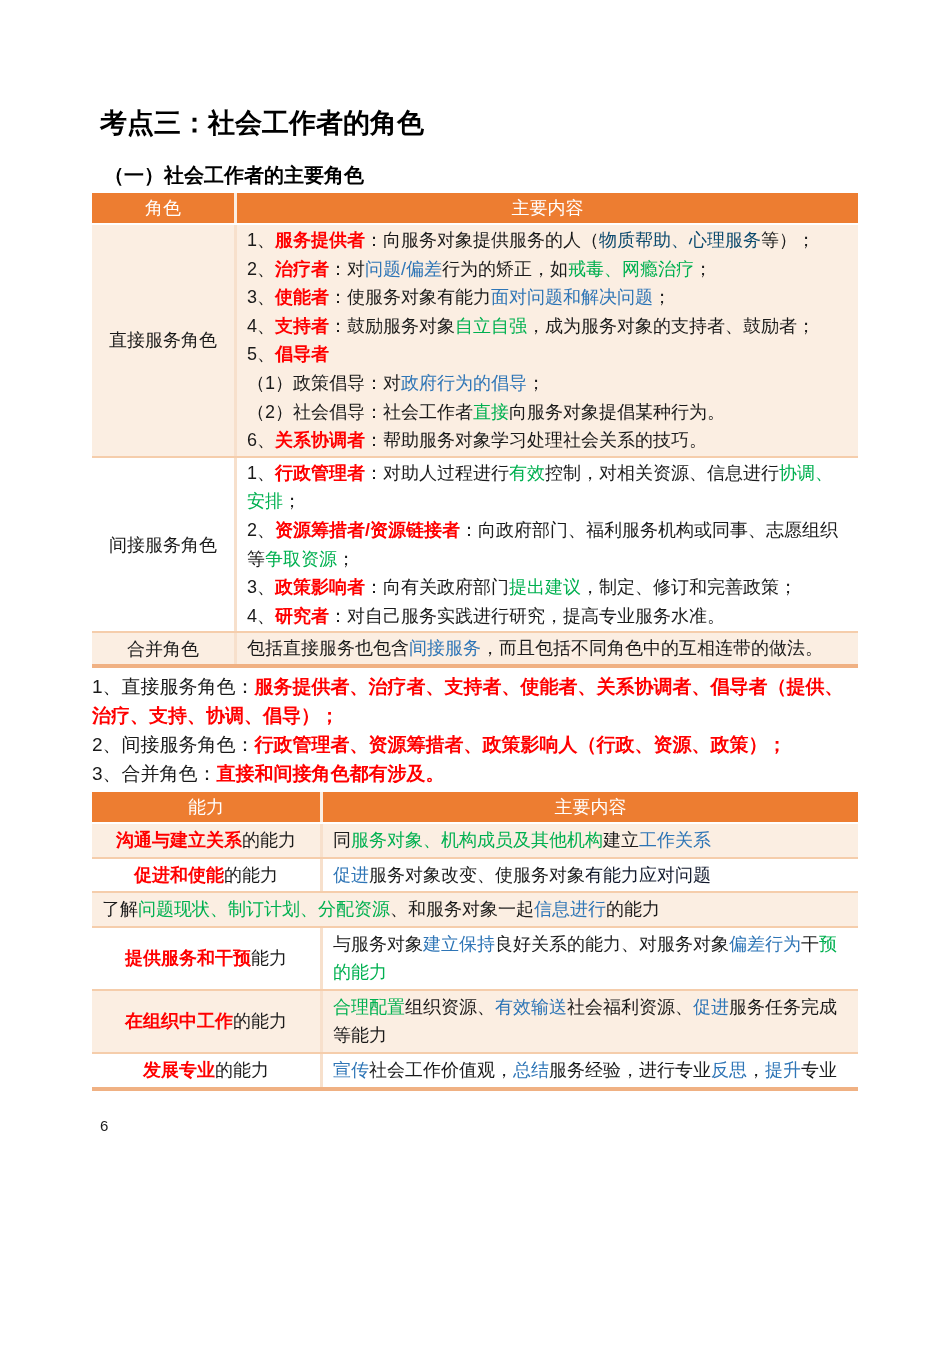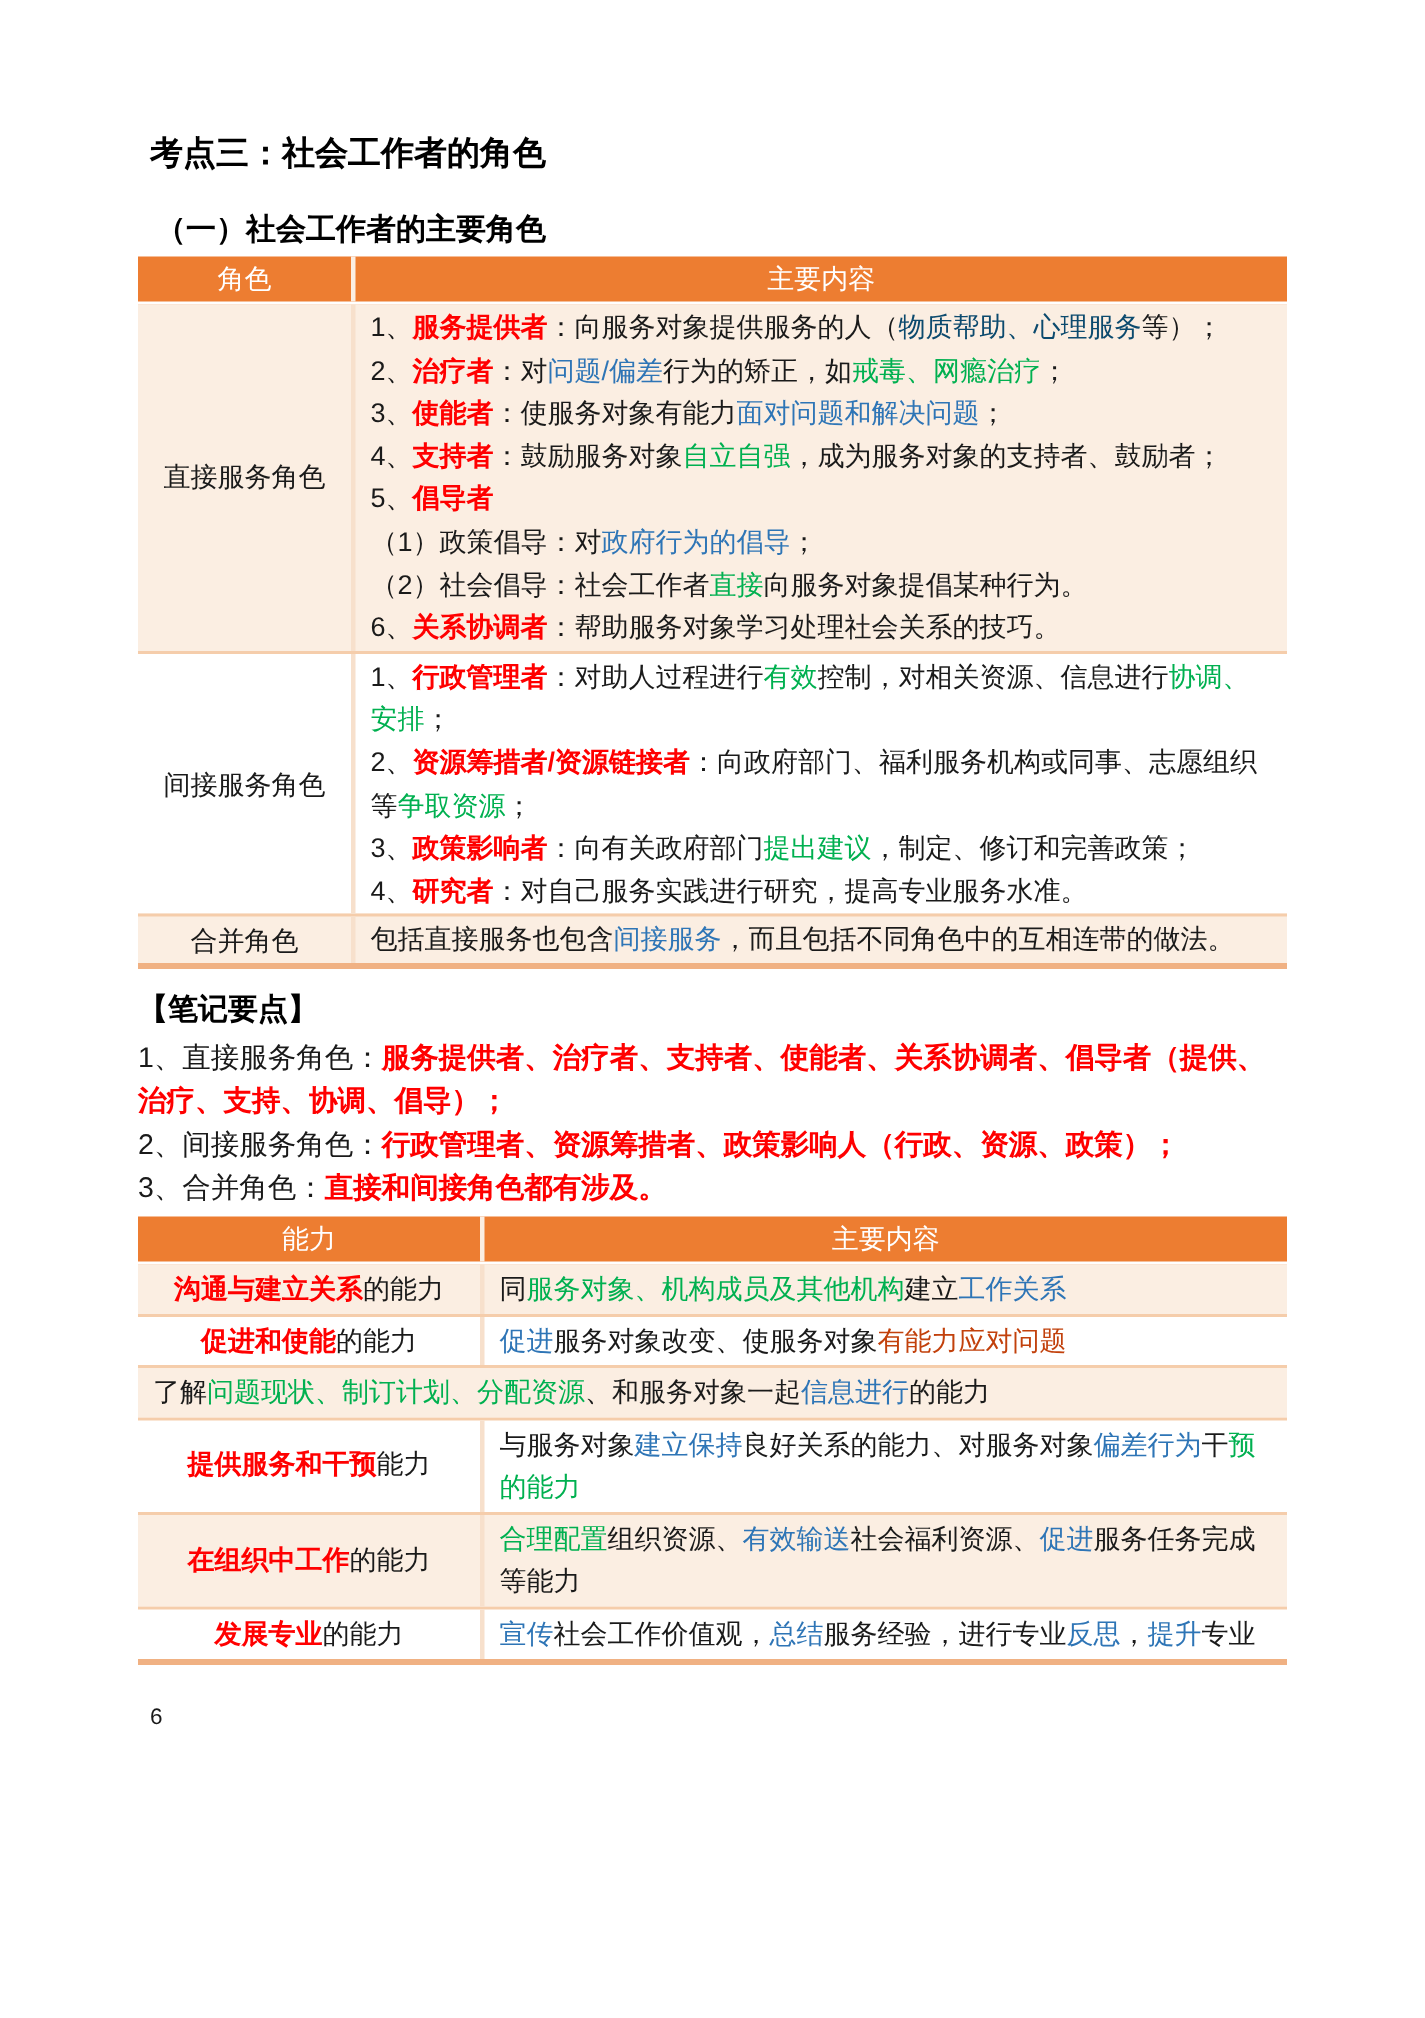--- a/index.html
+++ b/index.html
@@ -4,22 +4,22 @@
 <style>
   html,body{margin:0;padding:0;}
   body{
     width:950px;height:1345px;background:#ffffff;
     font-family:"Liberation Sans","DejaVu Sans",sans-serif;
     color:#1a1a1a;-webkit-font-smoothing:antialiased;
   }
   .page{position:relative;width:950px;height:1345px;overflow:hidden;background:#fff;}
   .content{width:766px;margin-left:92px;}
   .title{
-    margin:0;padding:88px 0 0 8px;
-    font-size:22px;font-weight:bold;line-height:27px;color:#000;
+    margin:0;padding:110px 0 0 8px;
+    font-size:27px;font-weight:bold;line-height:27px;color:#000;
   }
   .subtitle{
     margin:25px 0 0 0;padding-left:12px;
     font-size:20px;font-weight:bold;line-height:27px;color:#000;
     font-family:"Liberation Serif","DejaVu Serif",serif;
   }
   .tbl{margin-top:4px;border-bottom:4px solid #F0B183;}
   .thead{display:flex;height:30px;background:#ED7D31;border-bottom:2px solid #ffffff;}
   .th{color:#ffffff;font-size:18px;display:flex;align-items:center;justify-content:center;}
   .th-left1{width:142px;border-right:3px solid #FBEEE2;}
@@ -94,21 +94,20 @@
           </div>
           <div class="row cream">
             <div class="role-cell">合并角色</div>
             <div class="content-cell1">
               <div class="t1-line"><span>包括直接服务也包含</span><span style="color: rgb(46, 117, 182);">间接服务</span><span>，而且包括不同角色中的互相连带的做法。</span></div>
             </div>
           </div>
         </div>
     </div>
 
-    <h2 class="notes-heading">【笔记要点】</h2>
     <div id="notes-body" class="notes-block">
         <p class="note-line"><span>1、直接服务角色：</span><span style="color: rgb(255, 0, 0); font-weight: bold;">服务提供者、治疗者、支持者、使能者、关系协调者、倡导者（提供、治疗、支持、协调、倡导）；</span></p>
         <p class="note-line"><span>2、间接服务角色：</span><span style="color: rgb(255, 0, 0); font-weight: bold;">行政管理者、资源筹措者、政策影响人（行政、资源、政策）；</span></p>
         <p class="note-line"><span>3、合并角色：</span><span style="color: rgb(255, 0, 0); font-weight: bold;">直接和间接角色都有涉及。</span></p>
       </div>
 
 
     <div class="tbl">
       <div class="thead">
         <div class="th th-left2">能力</div>
@@ -121,21 +120,21 @@
             </div>
             <div class="content-cell2">
               <div class="flow t1-line"><span>同</span><span style="color: rgb(0, 176, 80);">服务对象、机构成员及其他机构</span><span>建立</span><span style="color: rgb(46, 117, 182);">工作关系</span></div>
             </div>
           </div>
           <div class="row white">
             <div class="ability-cell">
               <div><span style="color: rgb(255, 0, 0); font-weight: bold;">促进和使能</span><span>的能力</span></div>
             </div>
             <div class="content-cell2">
-              <div class="flow t1-line"><span style="color: rgb(46, 117, 182);">促进</span><span>服务对象改变、使服务对象</span><span style="color: #c2410c;">有能力应对问题</span></div>
+              <div class="flow t1-line"><span style="color: rgb(46, 117, 182);">促进</span><span>服务对象改变、使服务对象</span><span style="color: #0f172a;">有能力应对问题</span></div>
             </div>
           </div>
           <div class="row cream">
             <div class="content-cell2">
               <div class="flow t1-line"><span>了解</span><span style="color: rgb(0, 176, 80);">问题现状、制订计划、分配资源</span><span>、和服务对象一起</span><span style="color: rgb(46, 117, 182);">信息进行</span><span>的能力</span></div>
             </div>
           </div>
           <div class="row white">
             <div class="ability-cell">
               <div><span style="color: rgb(255, 0, 0); font-weight: bold; font-family: Liberation Mono, monospace;">提供服务和干预</span><span>能力</span></div>

